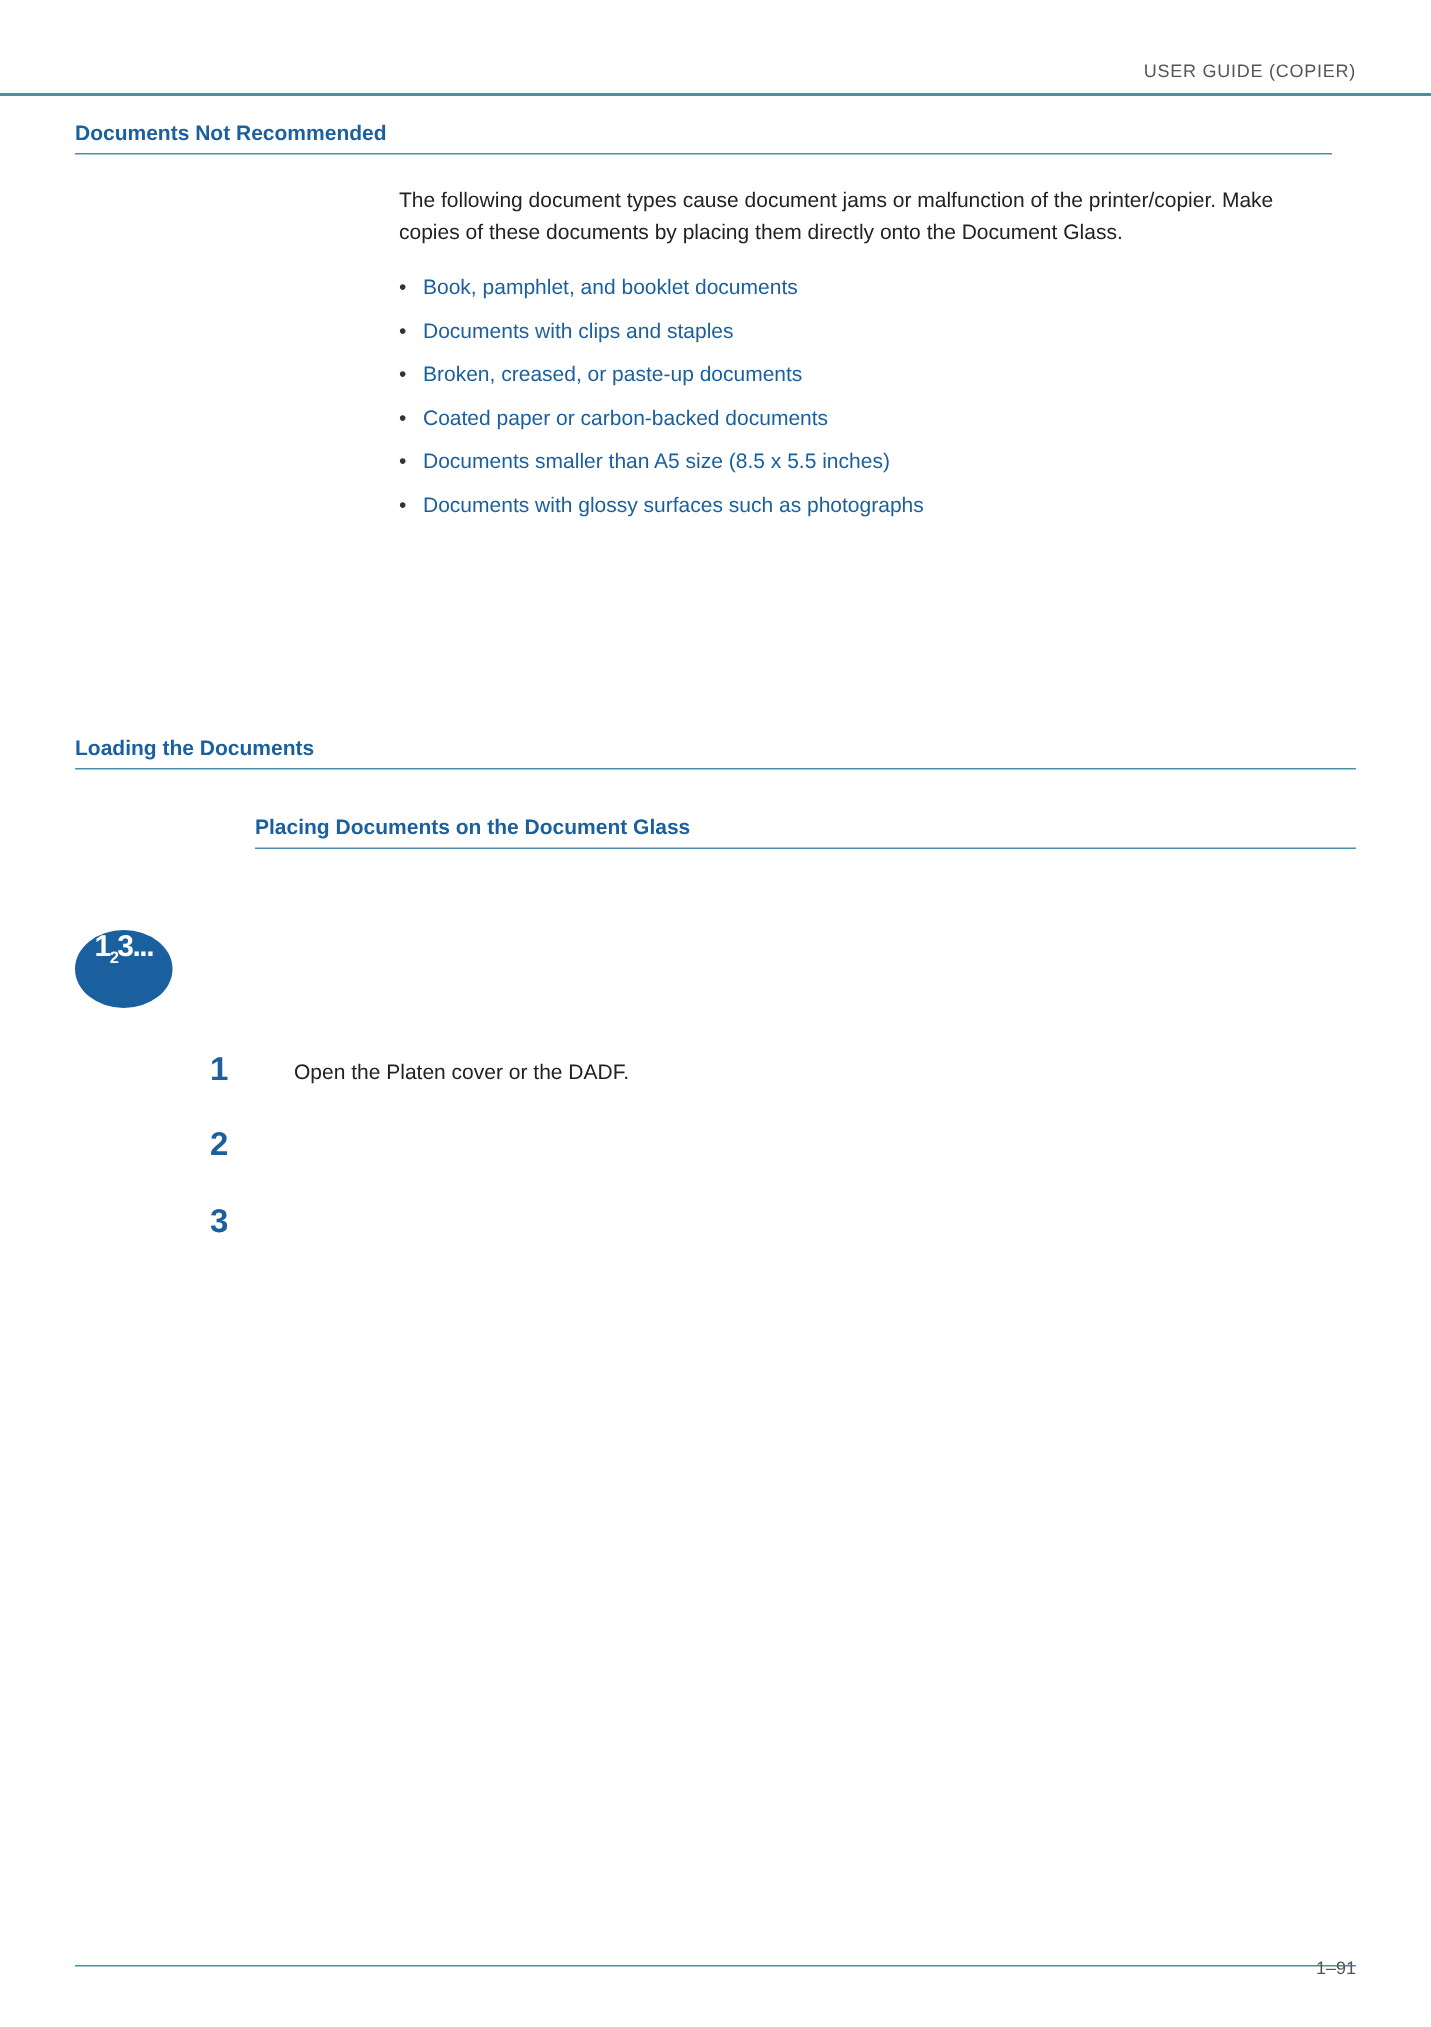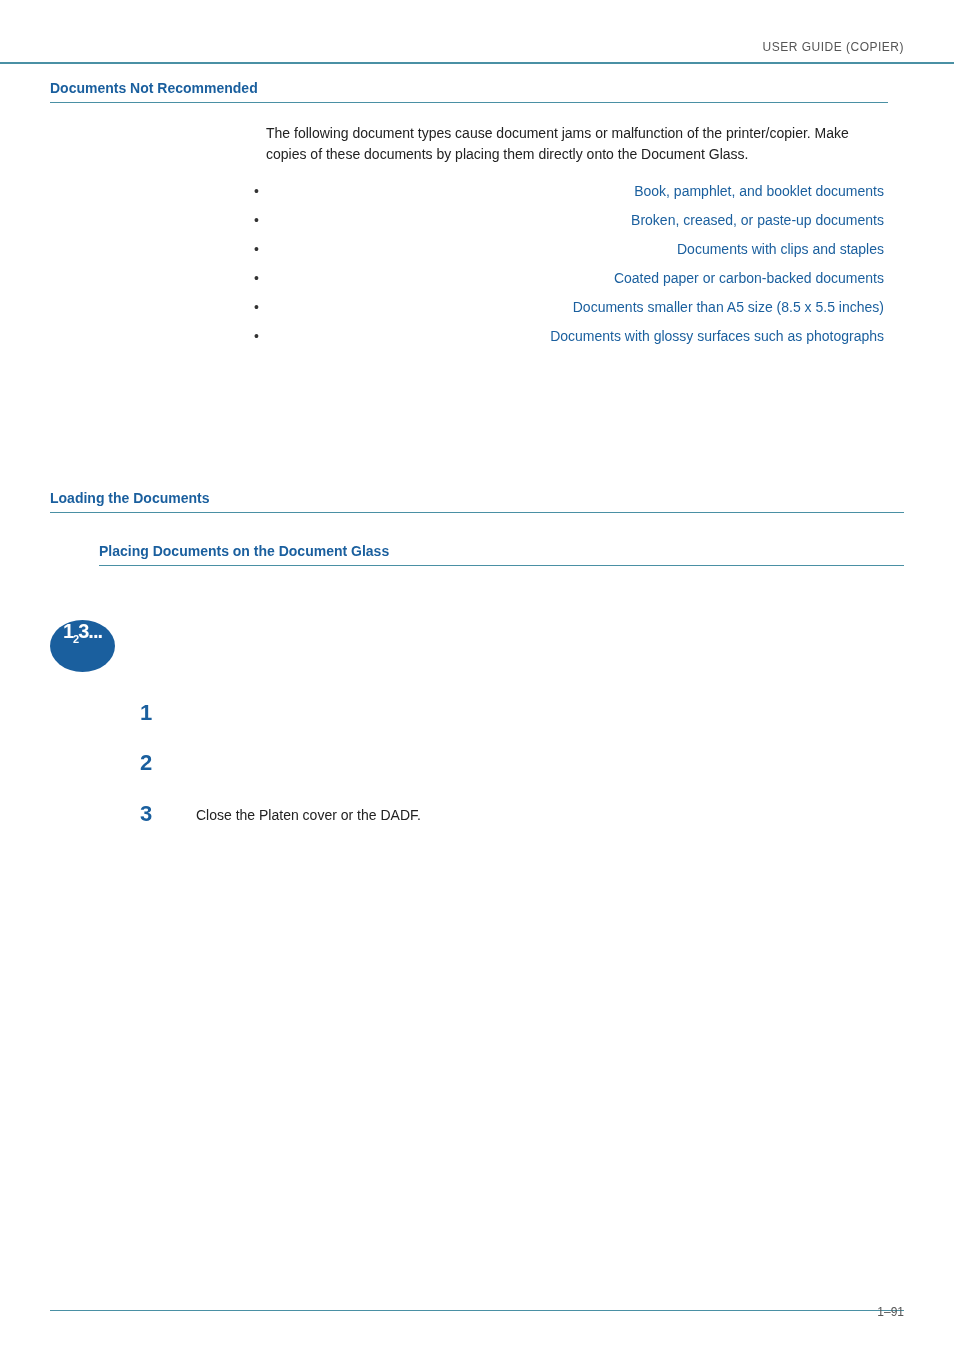--- a/index.html
+++ b/index.html
@@ -76,22 +76,21 @@
       font-size: 14px;
       color: #222222;
       line-height: 1.5;
       margin-bottom: 16px;
       margin-left: 16px;
     }
 
     .bullet-list {
       list-style: none;
       padding: 0;
-      margin: 4px;
-      text-align: right;
+      margin: 16px;
     }
 
     .bullet-list li {
       position: relative;
       padding-left: 16px;
       margin-bottom: 8px;
       font-size: 14px;
       color: #1a5f9e;
       line-height: 1.5;
     }
@@ -106,21 +105,21 @@
     
     .section-loading {
       position: absolute;
       top: 490px;
       left: 50px;
       right: 50px;
     }
 
     
     .subsection-placing {
-      margin-left: 49px;
+      margin-left: 120px;
       margin-top: 30px;
     }
 
     .subsection-title {
       font-size: 14px;
       font-weight: bold;
       color: #1a5f9e;
       margin-bottom: 6px;
     }
 
@@ -228,24 +227,24 @@
     <div class="section-rule"></div>
 
     <div class="section-body">
       <p class="intro-paragraph">The following document types cause document jams or malfunction of the printer/copier. Make copies of these documents by placing them directly onto the Document Glass.</p>
 
       <ul class="bullet-list">
         <li>
           <span>Book, pamphlet, and booklet documents</span>
         </li>
         <li>
+          <span>Documents with clips and staples</span>
+        </li>
+        <li>
           <span>Broken, creased, or paste-up documents</span>
-        </li>
-        <li>
-          <span>Documents with clips and staples</span>
         </li>
         <li>
           <span>Coated paper or carbon-backed documents</span>
         </li>
         <li>
           <span>Documents smaller than A5 size (8.5 x 5.5 inches)</span>
         </li>
         <li>
           <span>Documents with glossy surfaces such as photographs</span>
         </li>
@@ -266,29 +265,29 @@
   <div class="icon-123-container">
     <div class="ellipse-icon">
       <span class="ellipse-icon-inner">1<sub>2</sub>3...</span>
     </div>
   </div>
 
   <div class="steps-container">
 
     <div class="step">
       <div class="step-number">1</div>
+      <div class="step-text">Open the Platen cover or the DADF.</div>
     </div>
 
     <div class="step">
       <div class="step-number">2</div>
     </div>
 
     <div class="step">
       <div class="step-number">3</div>
-      <div class="step-text">Close the Platen cover or the DADF.</div>
     </div>
 
   </div>
 
   <div class="bottom-rule"></div>
 
   <div class="page-number">1–91</div>
 
 </div>
 

